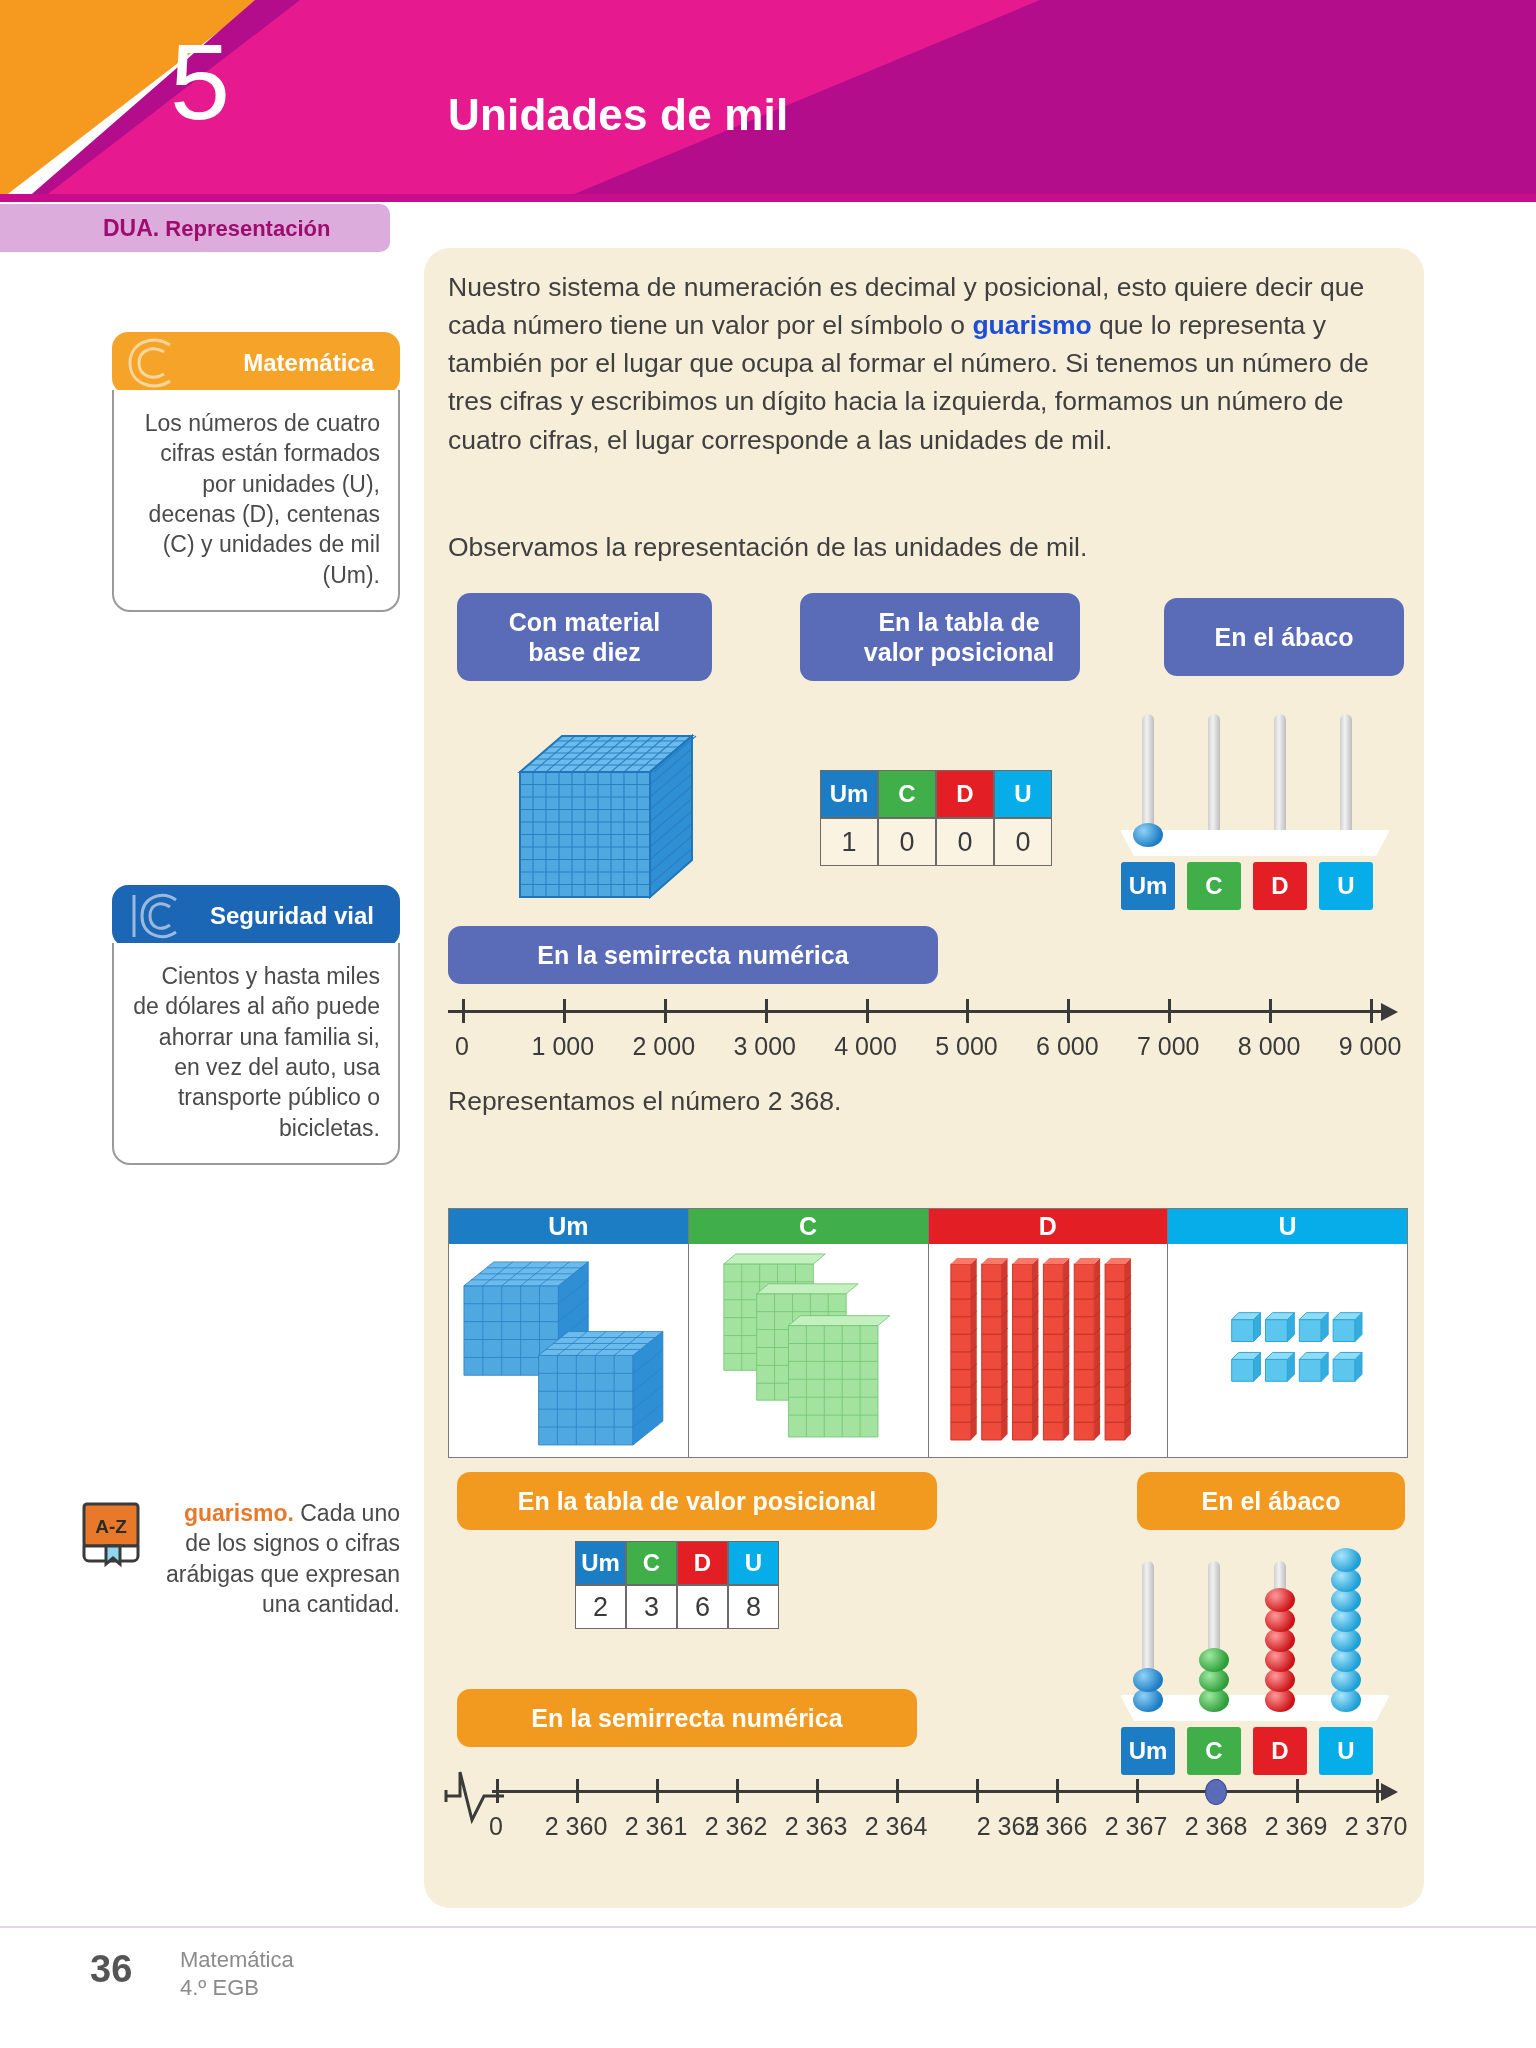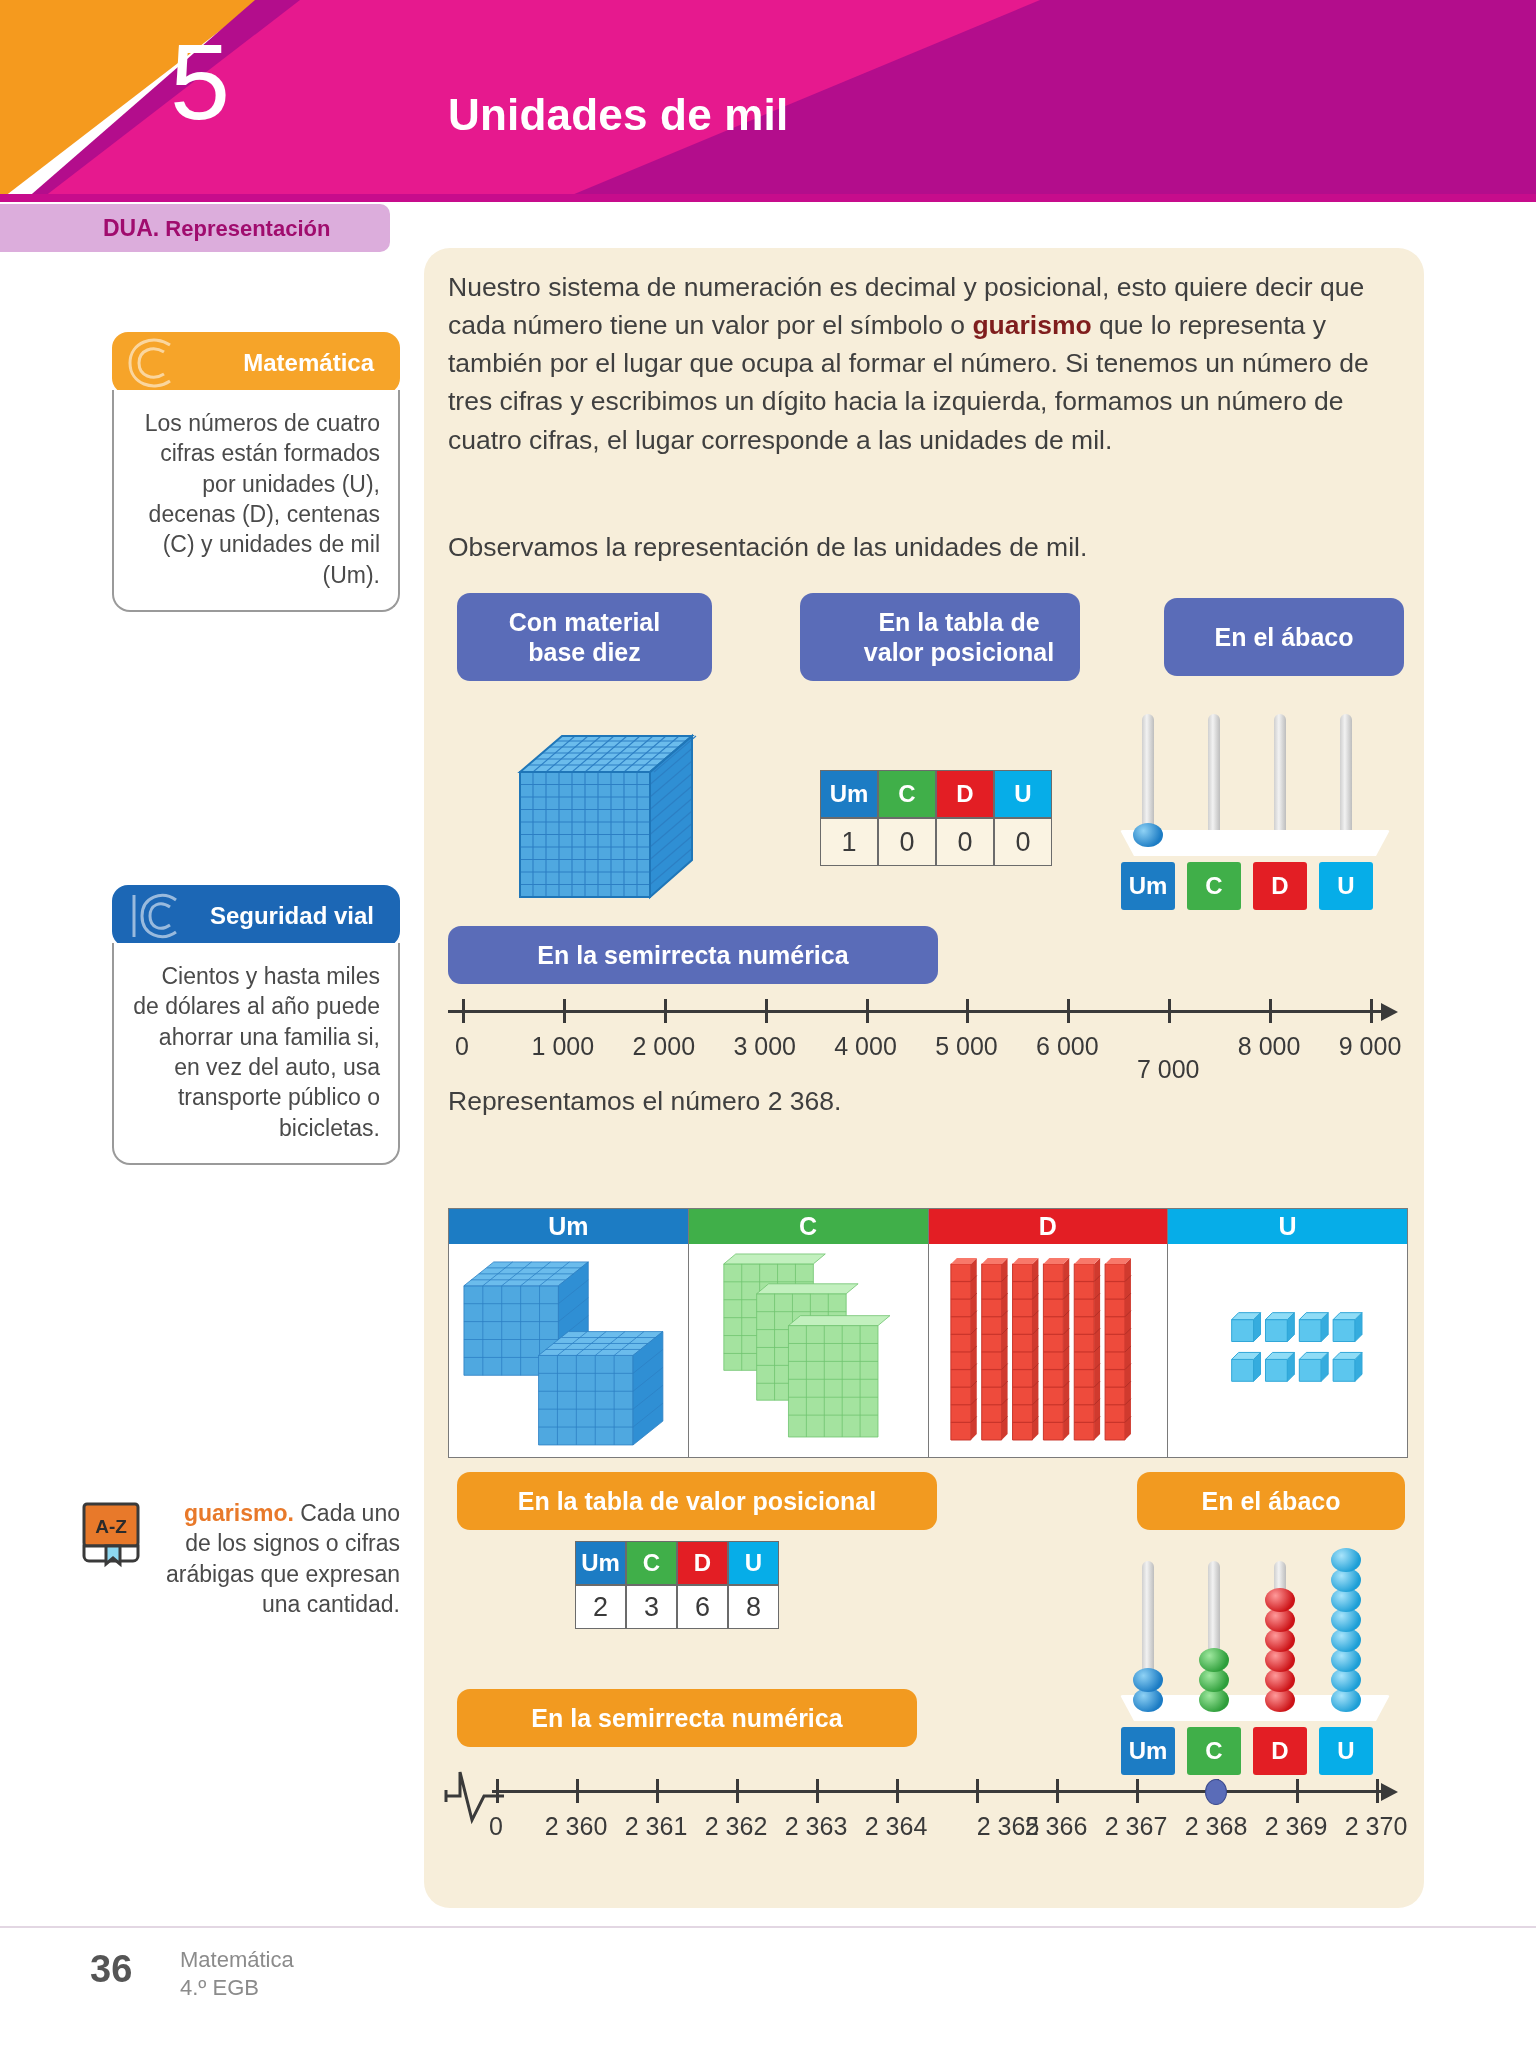--- a/index.html
+++ b/index.html
@@ -65,21 +65,21 @@
            font-size:23px; line-height:1.32; color:#4a4a4a; text-align:right; }
   .gloss .bookicon { float:left; width:70px; height:70px; margin:2px 10px 2px 0; }
   .gloss .term { color:#E8792A; font-weight:bold; }
 
   
   .panel { position:absolute; left:424px; top:248px; width:1000px; height:1660px;
            background:#F7EEDA; border-radius:26px; }
 
   .ptext { position:absolute; color:#3f3f3f; font-size:26.5px; line-height:1.44; }
   .p1 { left:448px; top:268px; width:960px; }
-  .p1 .hl { color:#7f1d1d; font-weight:bold; }
+  .p1 .hl { color:#1d4ed8; font-weight:bold; }
   .p2 { left:448px; top:528px; width:960px; }
   .p3 { left:448px; top:1082px; width:960px; }
 
   
   .pill { position:absolute; display:flex; align-items:center; justify-content:center;
           text-align:center; color:#fff; font-weight:bold; border-radius:13px;
           font-size:25px; line-height:1.22; }
   .pill.blue { background:#5A6CB8; }
   .pill.orange { background:#F29A20; }
 
@@ -319,21 +319,21 @@
         <div class="lab" style="left: 215.778px;">2 000</div>
         <div class="tick" style="left: 316.667px;"></div>
         <div class="lab" style="left: 316.667px;">3 000</div>
         <div class="tick" style="left: 417.556px;"></div>
         <div class="lab" style="left: 417.556px;">4 000</div>
         <div class="tick" style="left: 518.444px;"></div>
         <div class="lab" style="left: 518.444px;">5 000</div>
         <div class="tick" style="left: 619.333px;"></div>
         <div class="lab" style="left: 619.333px;">6 000</div>
         <div class="tick" style="left: 720.222px;"></div>
-        <div class="lab" style="left: 720.222px; margin-top: 23px;">7 000</div>
+        <div class="lab" style="left: 720.222px;">7 000</div>
         <div class="tick" style="left: 821.111px;"></div>
         <div class="lab" style="left: 821.111px;">8 000</div>
         <div class="tick" style="left: 922px;"></div>
         <div class="lab" style="left: 922px;">9 000</div>
       </div>
   </div>
 
   <div class="ptext p3">Representamos el número 2 368.</div>
 
 

